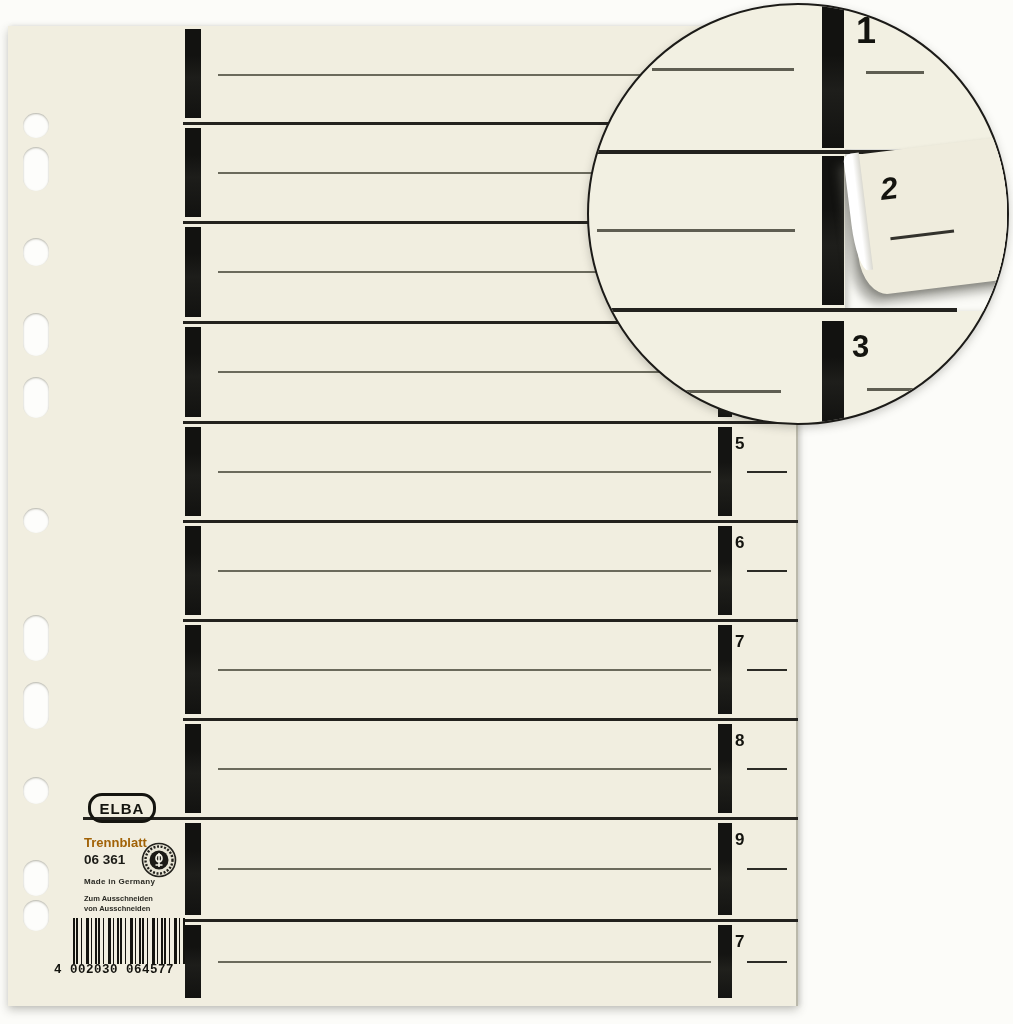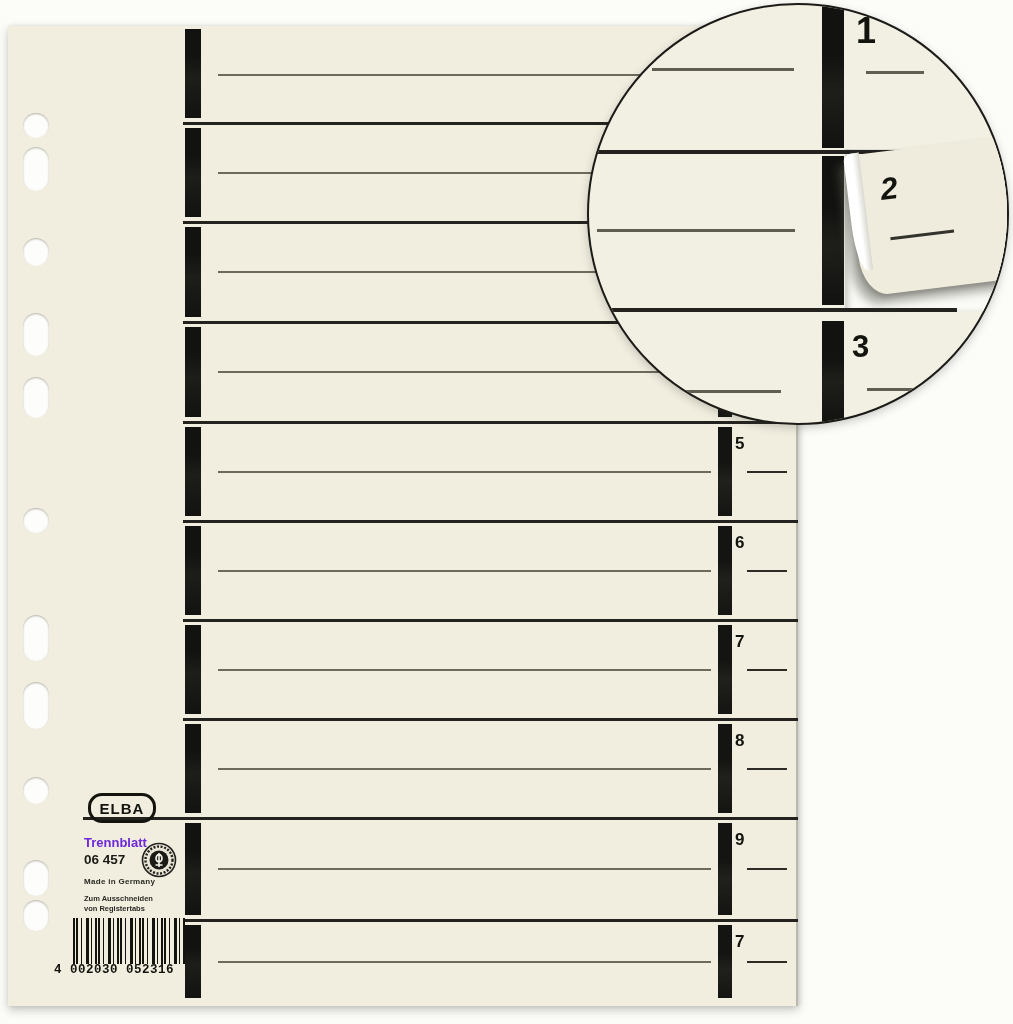--- a/index.html
+++ b/index.html
@@ -20,21 +20,21 @@
   .lbar{left:177px;width:16px;background:linear-gradient(180deg,#121210 0 30%,#1d1d1a 55%,#121210 100%);}
   .rbar{left:710px;width:14px;background:linear-gradient(180deg,#141412 0 40%,#20201c 60%,#141412 100%);}
   .divider{position:absolute;height:3px;background:#23221e;}
   .wline{position:absolute;left:210px;width:493px;height:2px;background:#6b6a5c;}
   .tabnum{position:absolute;left:727px;font-size:17px;font-weight:bold;color:#14140f;line-height:1;}
   .shline{position:absolute;left:739px;width:40px;height:2px;background:#2c2b26;}
   
   .brand-oval{position:absolute;left:80px;top:767px;width:62px;height:24px;border:3px solid #14140f;
     border-radius:14px;display:flex;align-items:center;justify-content:center;
     font-weight:bold;font-size:15px;letter-spacing:1px;color:#14140f;background:transparent;}
-  .t-name{position:absolute;left:76px;top:809px;font-size:13px;font-weight:bold;color:#6d28d9;}
+  .t-name{position:absolute;left:76px;top:809px;font-size:13px;font-weight:bold;color:#a16207;}
   .t-code{position:absolute;left:76px;top:826px;font-size:13.5px;font-weight:bold;color:#1b1b16;}
   .t-made{position:absolute;left:76px;top:851px;font-size:8px;font-weight:bold;color:#2a2a24;letter-spacing:.3px;}
   .t-note1{position:absolute;left:76px;top:868px;font-size:7.5px;font-weight:bold;color:#2a2a24;}
   .t-note2{position:absolute;left:76px;top:878px;font-size:7.5px;font-weight:bold;color:#2a2a24;}
   .eco{position:absolute;left:133px;top:816px;}
   
   .barcode{position:absolute;left:46px;top:892px;width:150px;height:60px;}
   .barcode .bars{
     position:absolute;left:19px;top:0;width:112px;height:46px;
     background:
@@ -144,37 +144,37 @@
       <div class="wline" style="top: 935px;"></div>
       <div class="shline" style="top: 935px;"></div>
       <div class="tabnum" style="top: 907px;">7</div>
       <div class="divider" style="top: 893px; left: 175px; width: 615px;"></div>
     </div>
 
   <div class="brand-oval">
     <span>ELBA</span>
   </div>
   <div class="t-name">Trennblatt</div>
-  <div class="t-code">06 457</div>
+  <div class="t-code">06 361</div>
   <div class="t-made">Made in Germany</div>
   <div class="t-note1">Zum Ausschneiden</div>
-  <div class="t-note2">von Registertabs</div>
+  <div class="t-note2">von Ausschneiden</div>
 
   <div class="eco">
     <svg width="36" height="36" viewBox="0 0 36 36">
       <circle cx="18" cy="18" r="16.5" fill="#e9e6d7" stroke="#23221e" stroke-width="1.6"></circle>
       <circle cx="18" cy="18" r="13.5" fill="none" stroke="#23221e" stroke-width="2.4" stroke-dasharray="2 1.6"></circle>
       <circle cx="18" cy="18" r="9.5" fill="#1b1a16"></circle>
       <path d="M18 11 L18 25 M18 12 C14 14 14 19 18 20 C22 19 22 14 18 12 M14.5 23 L21.5 23" stroke="#f4f2e6" stroke-width="1.6" fill="none"></path>
     </svg>
   </div>
 
   <div class="barcode">
     <div class="bars"></div>
-    <div class="digits">4 002030 052316</div>
+    <div class="digits">4 002030 064577</div>
   </div>
 </div>
 
 <div class="inset">
   <div class="backing"></div>
 
   <div class="ibar" style="top:0;height:143px"></div>
   <div class="ibar" style="top:151px;height:149px"></div>
   <div class="ibar" style="top:316px;height:102px"></div>
 

